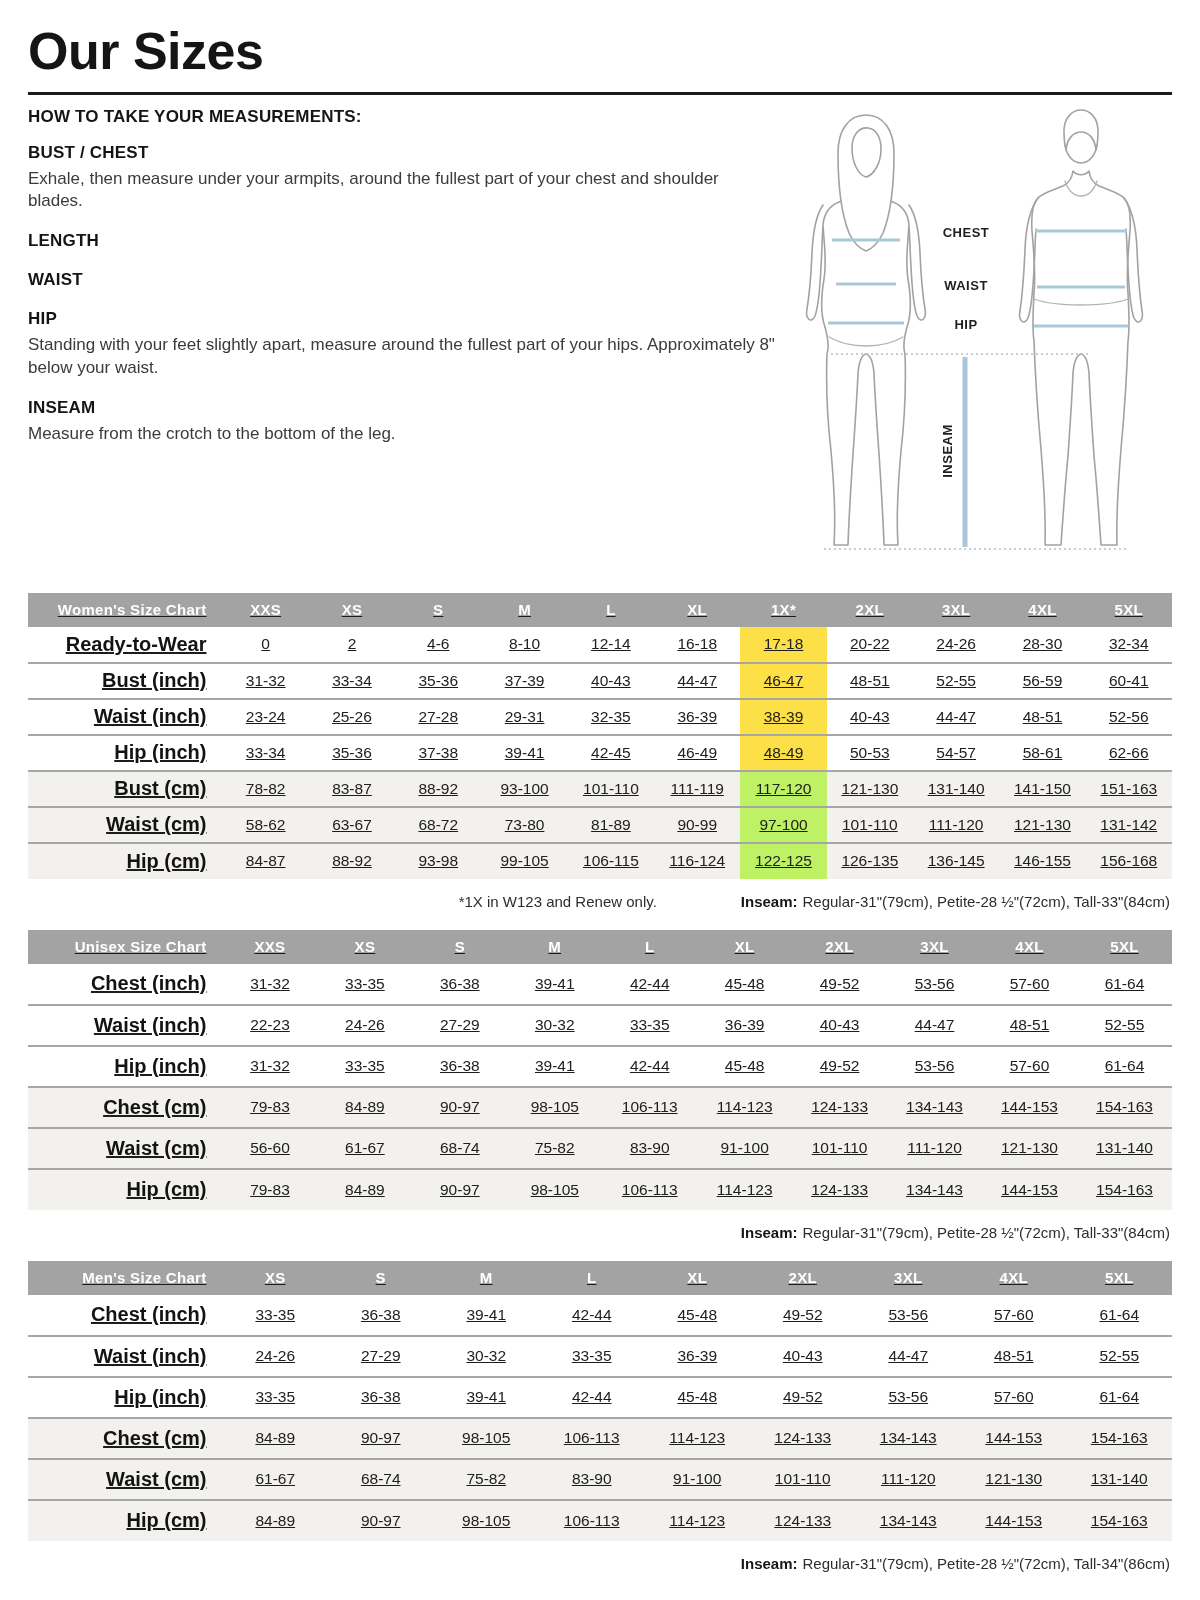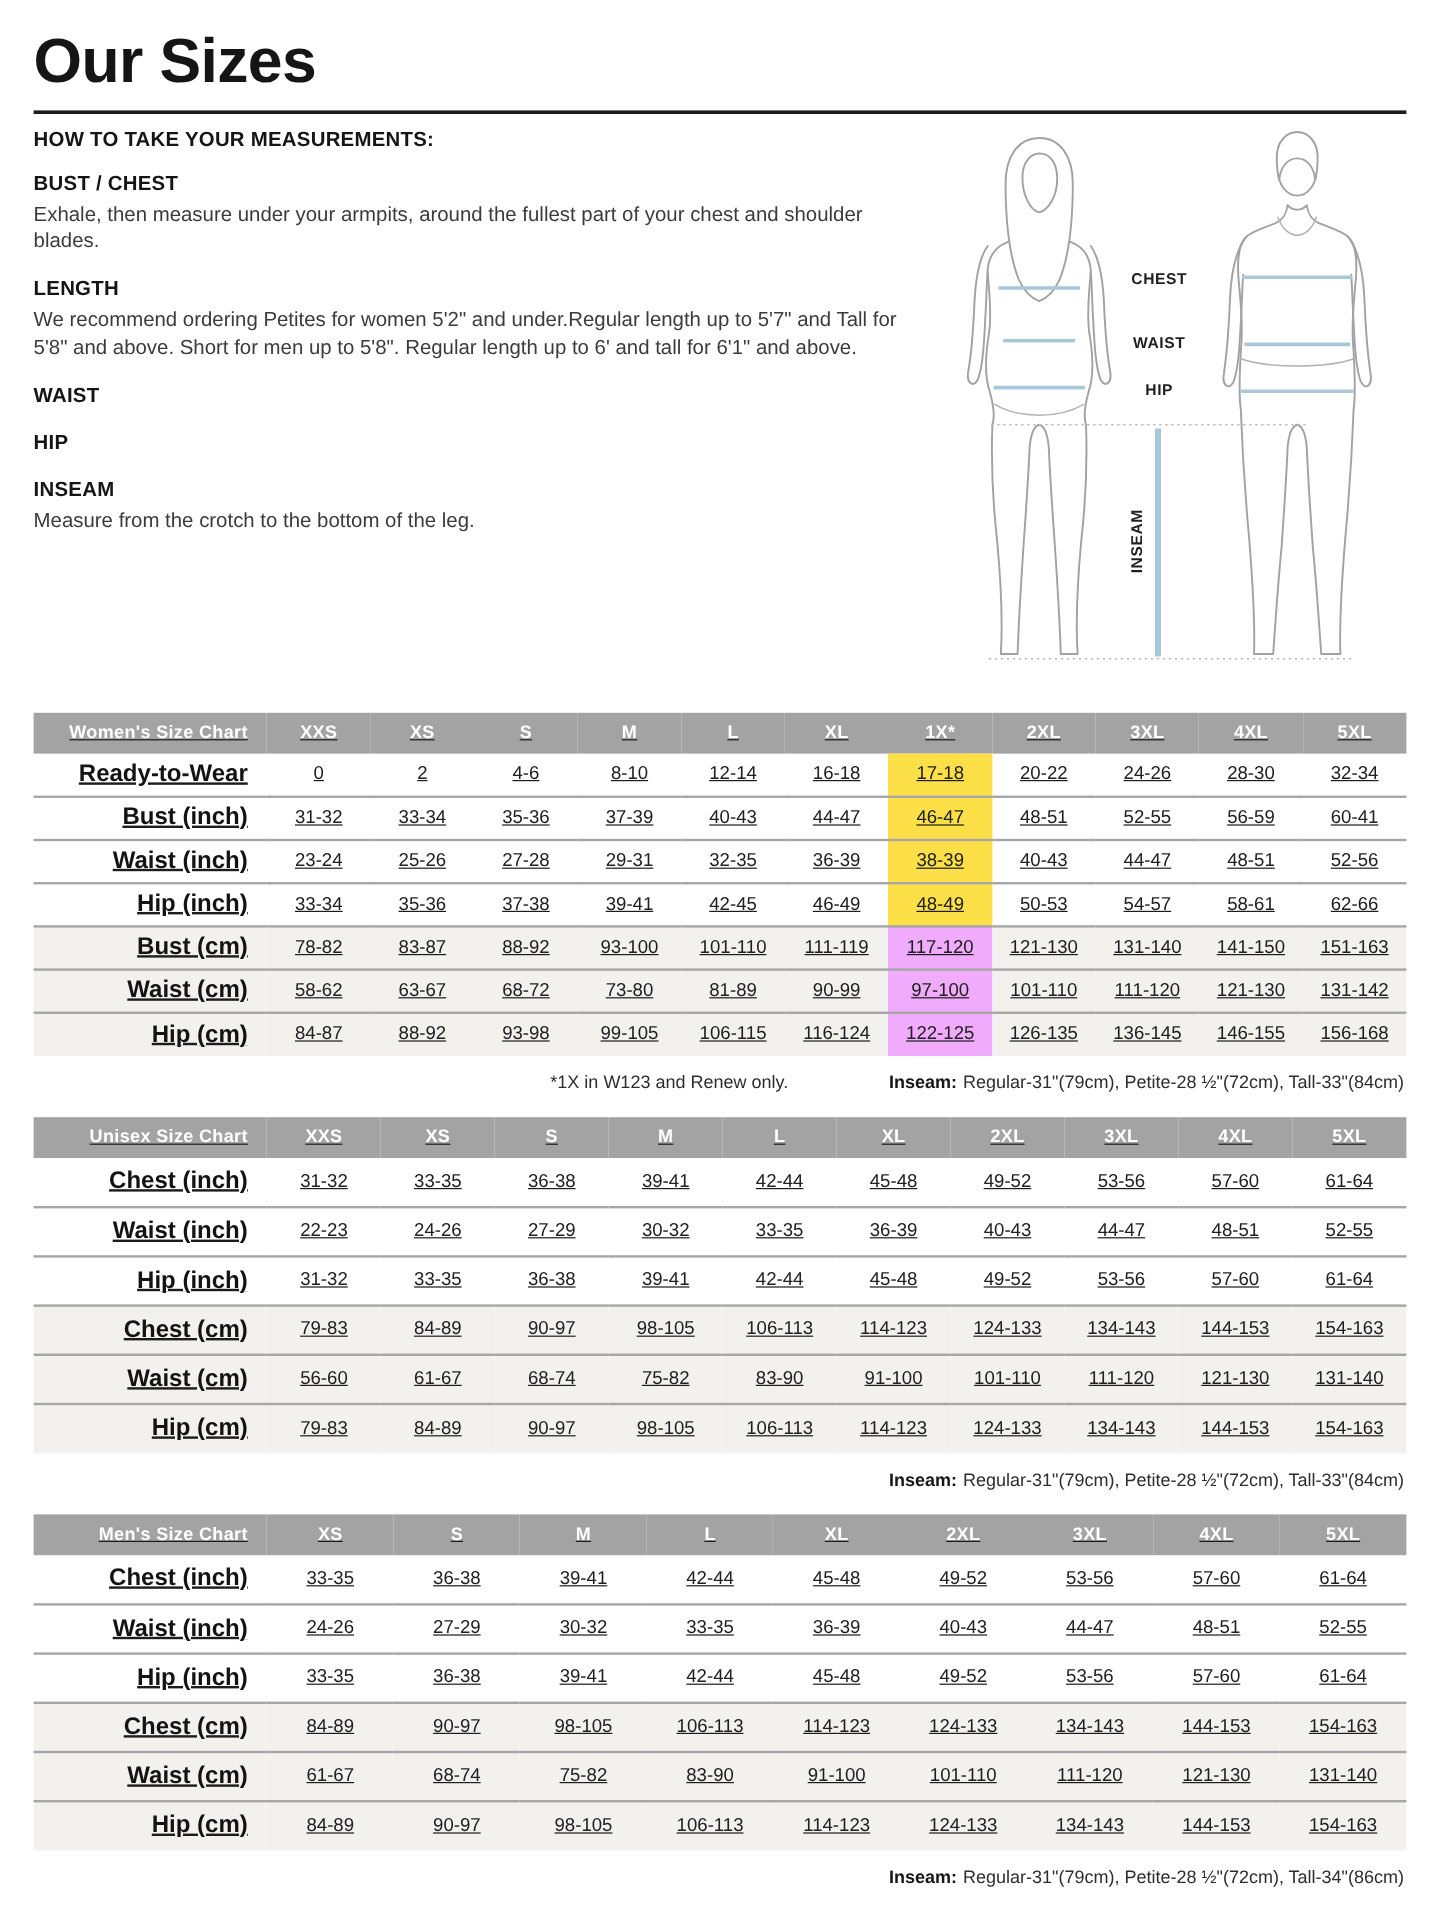--- a/index.html
+++ b/index.html
@@ -43,21 +43,21 @@
     text-align:center; font-size:15.5px; color:#202020; height:41px;
   }
   table.size-table.compact td { height:36px; }
   table.size-table td.rlabel {
     text-align:right; font-weight:700; padding-right:16px;
     font-size:20px; color:#131313;
   }
   table.size-table tbody tr + tr td { border-top:2px solid #a6a6a6; }
   table.size-table tbody tr.shaded td { background:#f2f1ee; }
   table.size-table tbody td.hicol { background:#fde047; }
-  table.size-table tbody tr.shaded td.hicol { background:#f0abfc; }
+  table.size-table tbody tr.shaded td.hicol { background:#bef264; }
 
   .footnote-row {
     display:flex; justify-content:flex-end; align-items:baseline; gap:84px;
     margin:14px 2px 20px 0;
     font-size:15px; color:#2d2d2d;
   }
   .footnote-left { white-space:nowrap; }
   .footnote-right { white-space:nowrap; }
   .footnote-right .fn-bold { font-weight:700; color:#161616; }
   .footnote-right .fn-text { margin-left:5px; }
@@ -78,27 +78,27 @@
   <div class="top-section">
     <div class="instructions">
       <div class="how-heading">HOW TO TAKE YOUR MEASUREMENTS:</div>
 
       <div class="sec">
         <div class="sec-label">BUST / CHEST</div>
         <p class="sec-text">Exhale, then measure under your armpits, around the fullest part of your chest and shoulder blades.</p>
       </div>
       <div class="sec">
         <div class="sec-label">LENGTH</div>
-        <p class="sec-text">We recommend ordering Petites for women 5'2" and under.Regular length up to 5'7" and Tall for 5'8" and above. Short for men up to 5'8". Regular length up to 6' and tall for 6'1" and above.</p>
       </div>
       <div class="sec">
         <div class="sec-label">WAIST</div>
       </div>
       <div class="sec">
         <div class="sec-label">HIP</div>
+        <p class="sec-text">Standing with your feet slightly apart, measure around the fullest part of your hips. Approximately 8" below your waist.</p>
       </div>
       <div class="sec">
         <div class="sec-label">INSEAM</div>
         <p class="sec-text">Measure from the crotch to the bottom of the leg.</p>
       </div>
     </div>
 
     <div class="diagram">
       <svg width="390" height="470" viewBox="0 0 390 470">
 

